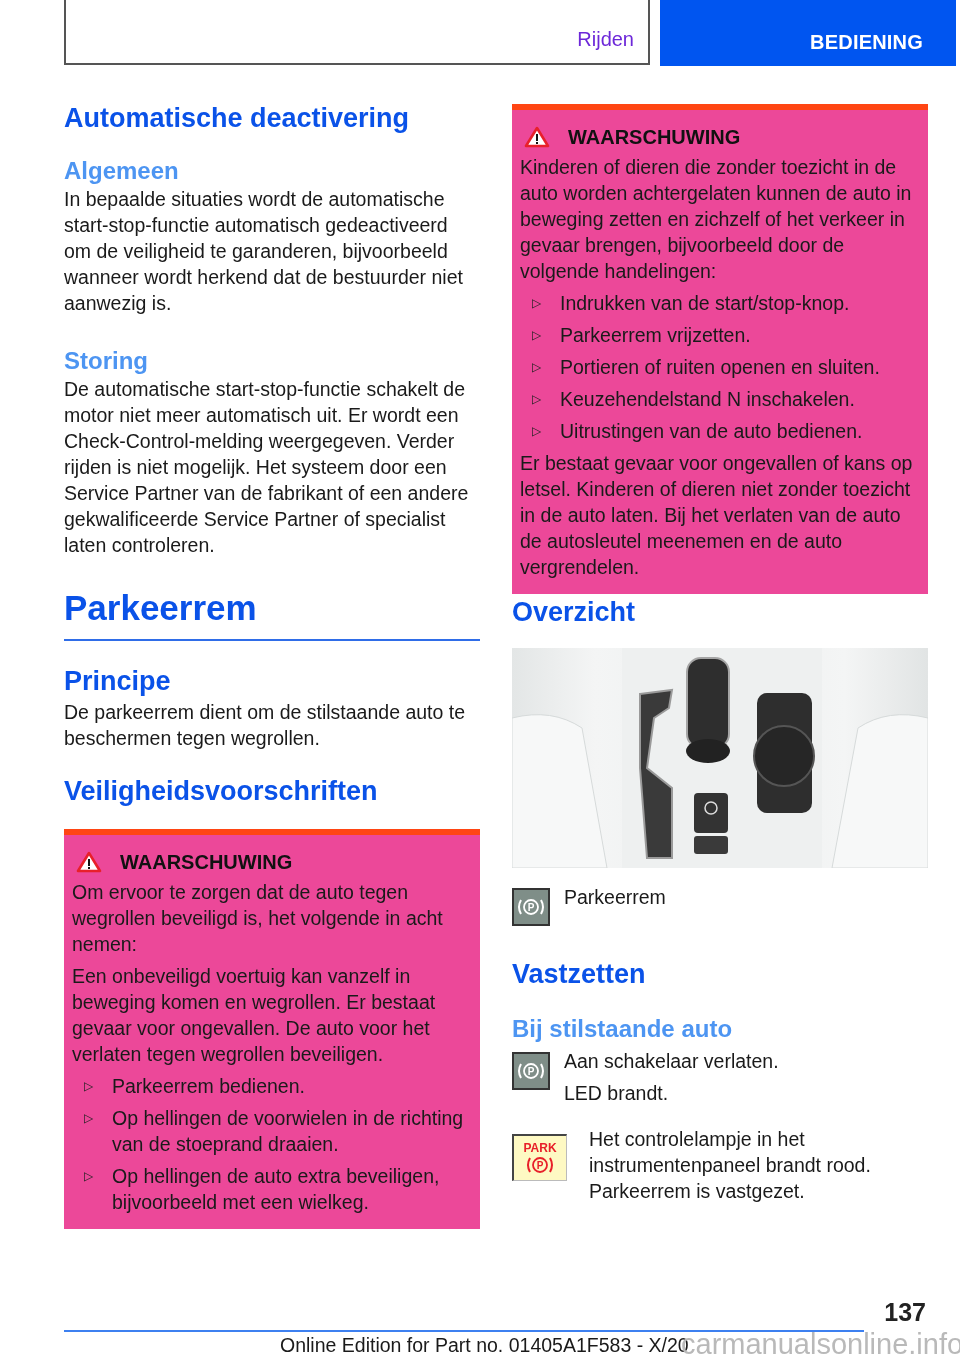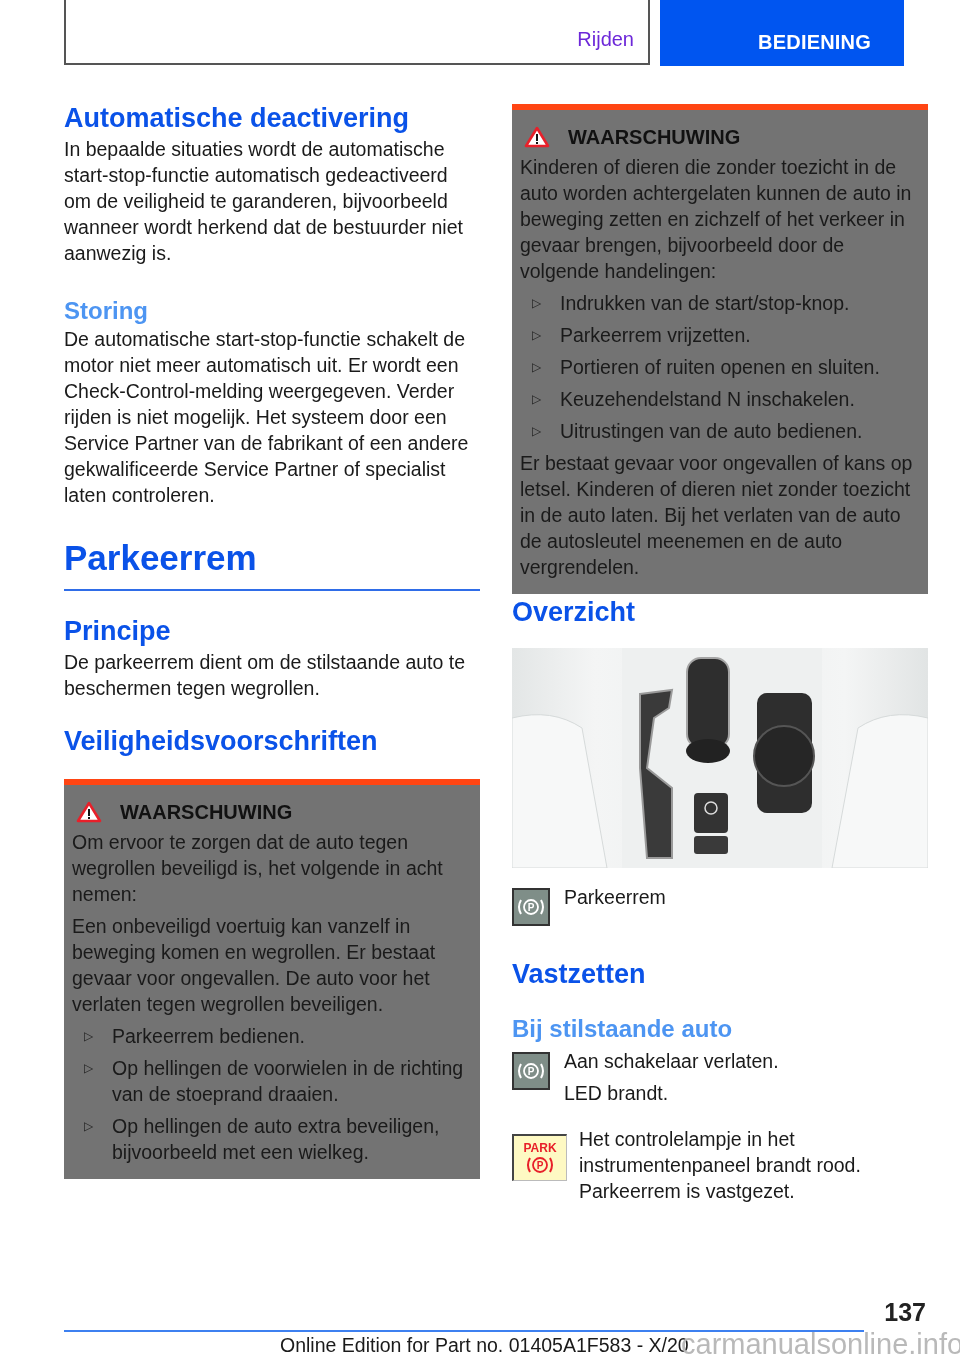--- a/index.html
+++ b/index.html
@@ -1,38 +1,38 @@
 <!DOCTYPE html>
 <html><head>
 <meta charset="utf-8">
 <style>
   * { box-sizing: border-box; margin: 0; padding: 0; }
   html, body { width: 960px; height: 1362px; background: #ffffff; overflow: hidden; }
   body { position: relative; font-family: "Liberation Sans", "DejaVu Sans", sans-serif; color: #1a1a1a; }
 
   .hdr-left { position: absolute; left: 64px; top: -2px; width: 586px; height: 67px; border: 2px solid #555; border-top: none; background: #fff; }
   .hdr-left-label { position: absolute; right: 14px; bottom: 12px; font-size: 20px; color: #6d28d9; }
-  .hdr-right { position: absolute; left: 660px; top: 0; width: 244px; height: 66px; background: #0055f0; }
+  .hdr-right { position: absolute; left: 660px; top: 0; width: 296px; height: 66px; background: #0055f0; }
   .hdr-right-label { position: absolute; right: 33px; bottom: 12px; font-size: 20px; font-weight: bold; color: #fff; letter-spacing: 0.2px; }
 
   .col { position: absolute; width: 416px; }
   .col-left { left: 64px; top: 100px; }
   .col-right { left: 512px; top: 104px; }
 
   .h-blue { color: #0a52e8; font-weight: bold; }
   .h-light { color: #4d95f2; font-weight: bold; }
   .h1 { font-size: 27px; line-height: 36px; }
   .h2 { font-size: 24px; line-height: 30px; }
   .huge { font-size: 35px; line-height: 44px; }
 
   p.body { font-size: 19.5px; line-height: 26px; color: #1a1a1a; }
 
   .rule { height: 2px; background: #2f6de8; }
 
-  .warn { background: #737373; border-top: 6px solid #ff4513; padding: 12px 8px 14px 8px; }
+  .warn { background: #ec4899; border-top: 6px solid #ff4513; padding: 12px 8px 14px 8px; }
   .warn-title { display: flex; align-items: center; font-size: 20px; font-weight: bold; color: #111; height: 30px; margin-bottom: 2px; }
   .warn-title svg { margin-left: 4px; margin-right: 18px; }
   .warn p { font-size: 19.5px; line-height: 26px; }
   .warn p + p { margin-top: 6px; }
   .bul { display: flex; font-size: 19.5px; line-height: 26px; margin-top: 6px; }
   .bul .tri { width: 40px; padding-left: 12px; font-size: 12px; color: #222; line-height: 26px; flex-shrink: 0; }
 
   .photo { width: 416px; height: 220px; background: linear-gradient(90deg,#e3e6e6 0%,#f4f5f5 20%,#ecefef 50%,#f4f5f5 80%,#e1e4e4 100%); position: relative; overflow: hidden; }
 
   .icon-row { display: flex; align-items: flex-start; }
@@ -50,20 +50,21 @@
 
 <div class="hdr-left">
   <span class="hdr-left-label">Rijden</span>
 </div>
 <div class="hdr-right">
   <span class="hdr-right-label">BEDIENING</span>
 </div>
 
 <div class="col col-left">
   <div class="h-blue h1">Automatische deactivering</div>
+  <div class="h-light h2" style="margin-top:20px;">Algemeen</div>
   <p class="body">In bepaalde situaties wordt de automatische start-stop-functie automatisch gedeactiveerd om de veiligheid te garanderen, bijvoorbeeld wanneer wordt herkend dat de bestuurder niet aanwezig is.</p>
 
   <div class="h-light h2" style="margin-top:30px;">Storing</div>
   <p class="body">De automatische start-stop-functie schakelt de motor niet meer automatisch uit. Er wordt een Check-Control-melding weergegeven. Verder rijden is niet mogelijk. Het systeem door een Service Partner van de fabrikant of een andere gekwalificeerde Service Partner of specialist laten controleren.</p>
 
   <div class="h-blue huge" style="margin-top:28px;">Parkeerrem</div>
   <div class="rule" style="margin-top:9px;"></div>
 
   <div class="h-blue h1" style="margin-top:22px;">Principe</div>
   <p class="body">De parkeerrem dient om de stilstaande auto te beschermen tegen wegrollen.</p>
@@ -187,20 +188,20 @@
   <div class="icon-row" style="margin-top:20px;">
     <div class="ibox-park" style="margin-top:8px;">
       <span style="font-size:12px; font-weight:bold; color:#e8202a; line-height:13px;">PARK</span>
       <svg width="34" height="20" viewBox="0 0 34 20">
         <circle cx="17" cy="10" r="7" fill="none" stroke="#e8202a" stroke-width="1.8"></circle>
         <text x="17" y="14" text-anchor="middle" font-size="10" font-weight="bold" fill="#e8202a" font-family="Liberation Sans, sans-serif">P</text>
         <path d="M7 3 Q3 10 7 17" fill="none" stroke="#e8202a" stroke-width="2"></path>
         <path d="M27 3 Q31 10 27 17" fill="none" stroke="#e8202a" stroke-width="2"></path>
       </svg>
     </div>
-    <p class="body icon-text" style="margin-left:12px;">Het controlelampje in het instrumentenpaneel brandt rood. Parkeerrem is vastgezet.</p>
+    <p class="body icon-text" style="margin-left:22px;">Het controlelampje in het instrumentenpaneel brandt rood. Parkeerrem is vastgezet.</p>
   </div>
 </div>
 
 <div class="page-num">137</div>
 <div class="footer-rule"></div>
 <div class="footer-text">Online Edition for Part no. 01405A1F583 - X/20</div>
 <div class="watermark">carmanualsonline.info</div>
 
 </body></html>

